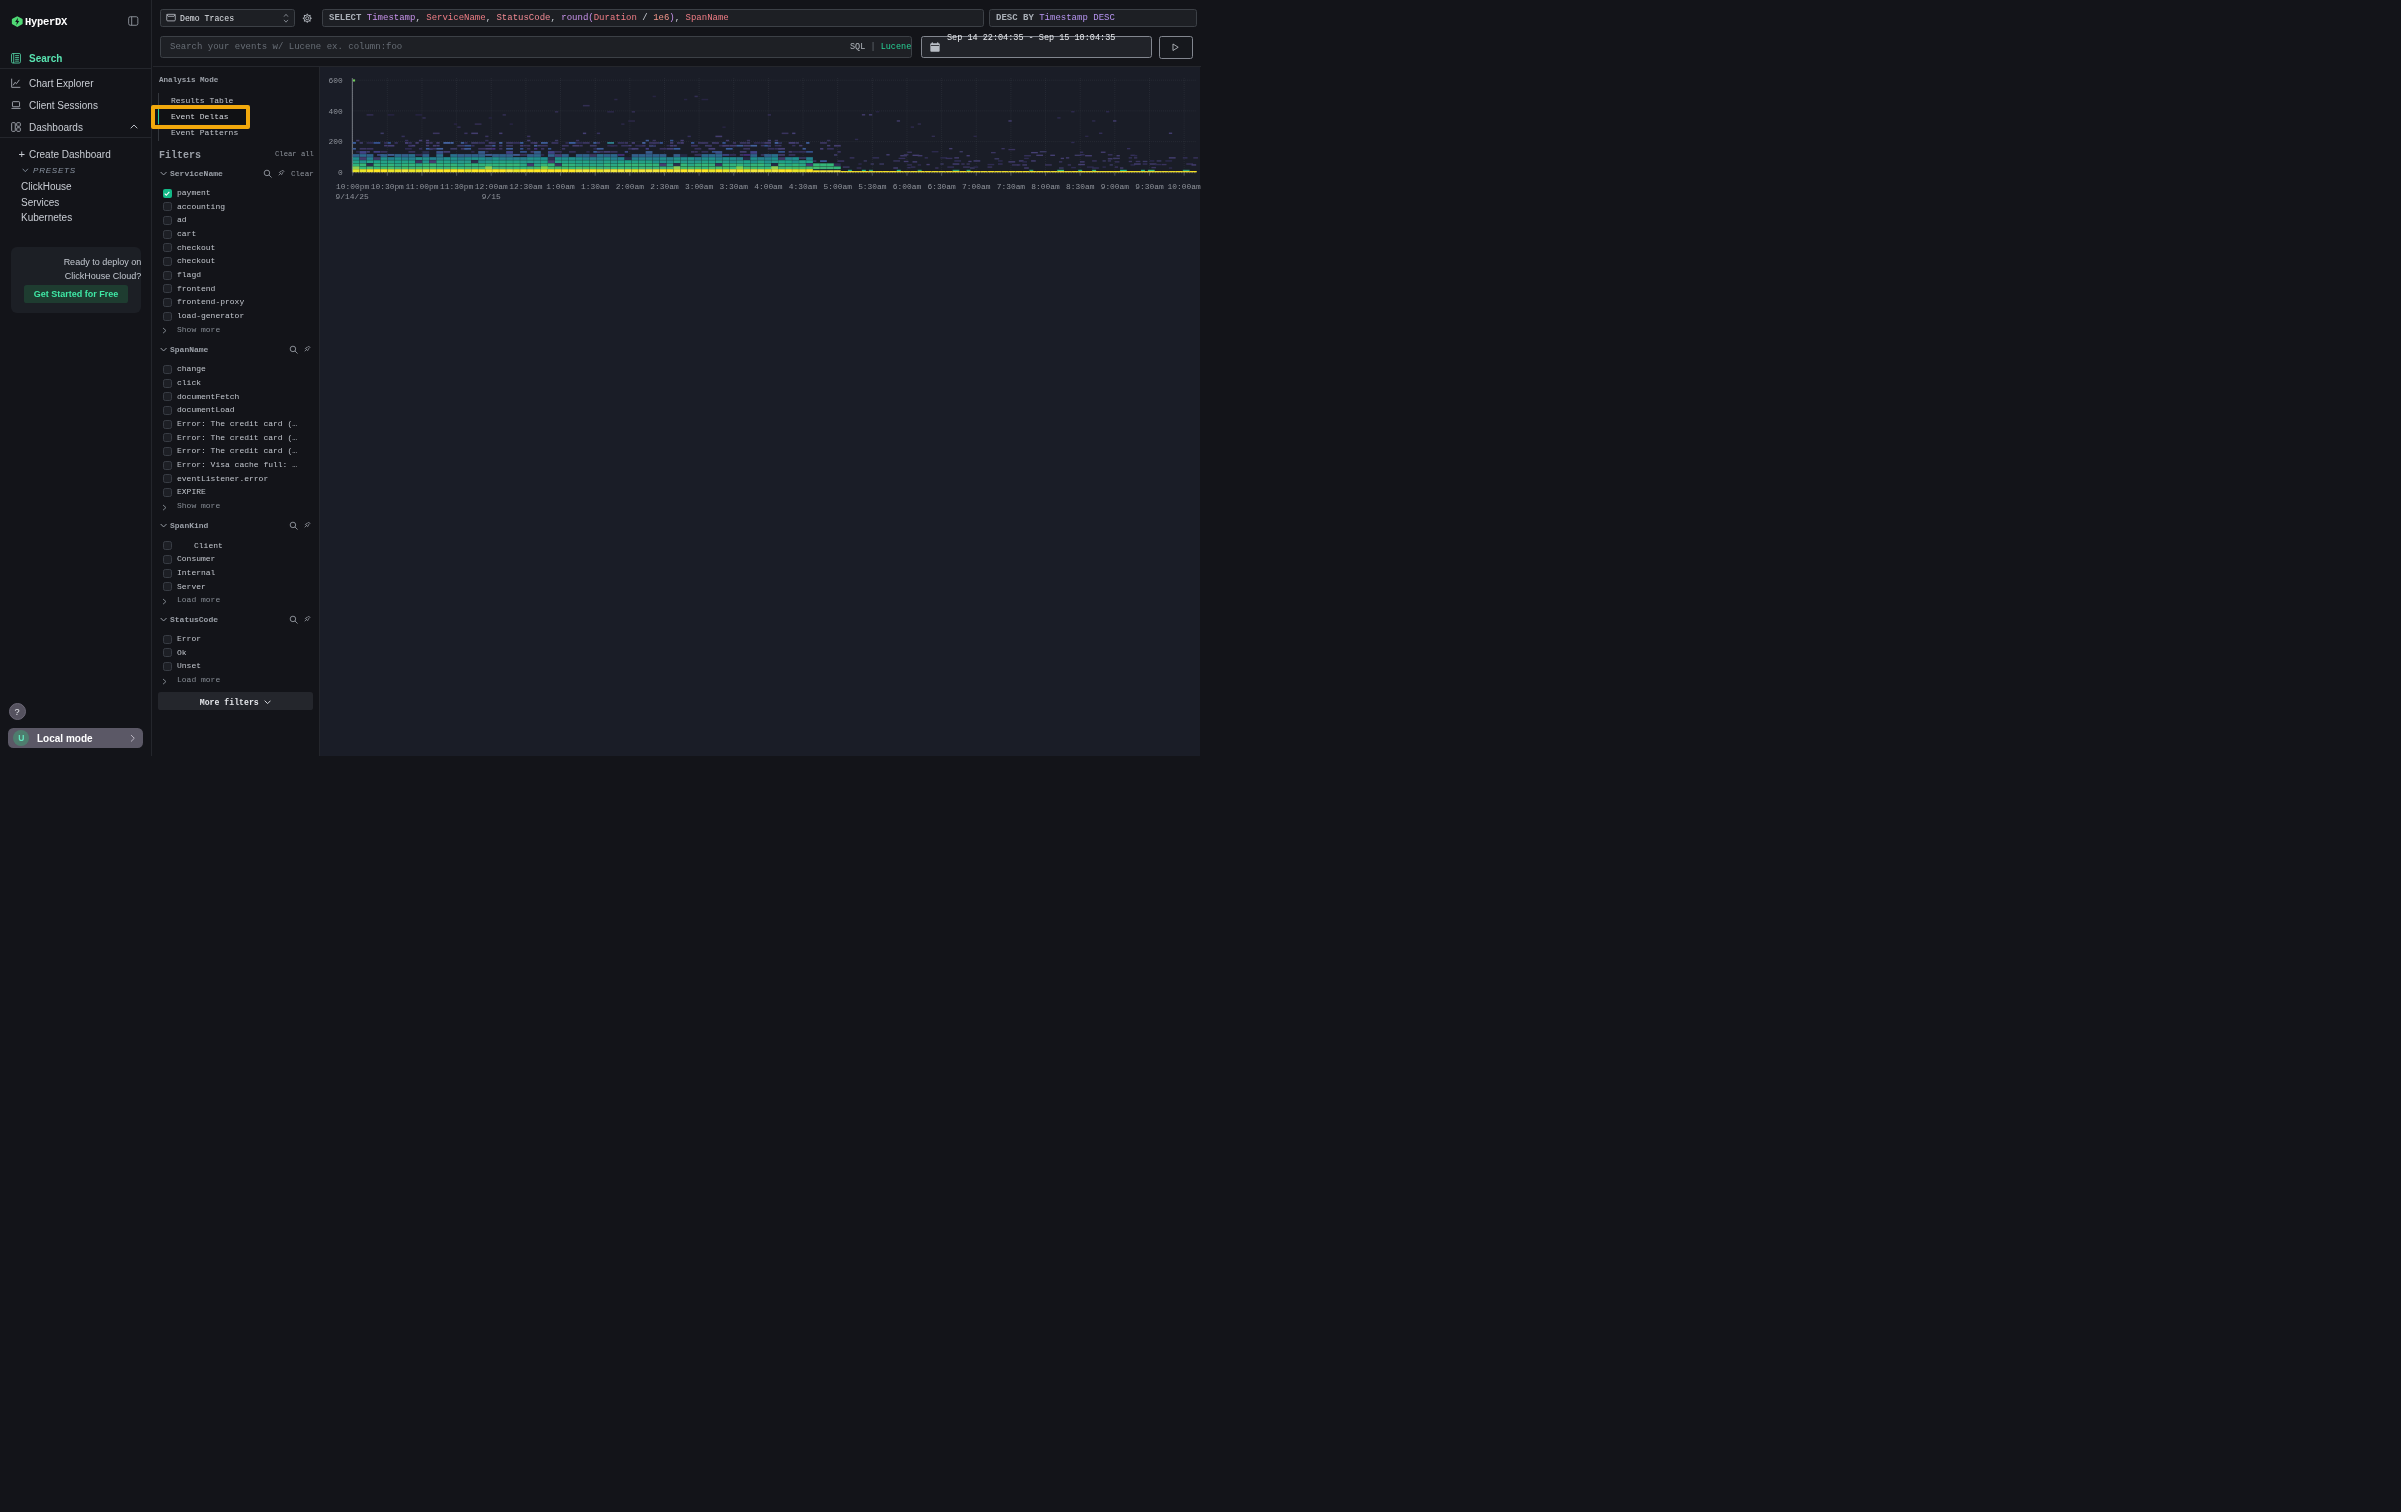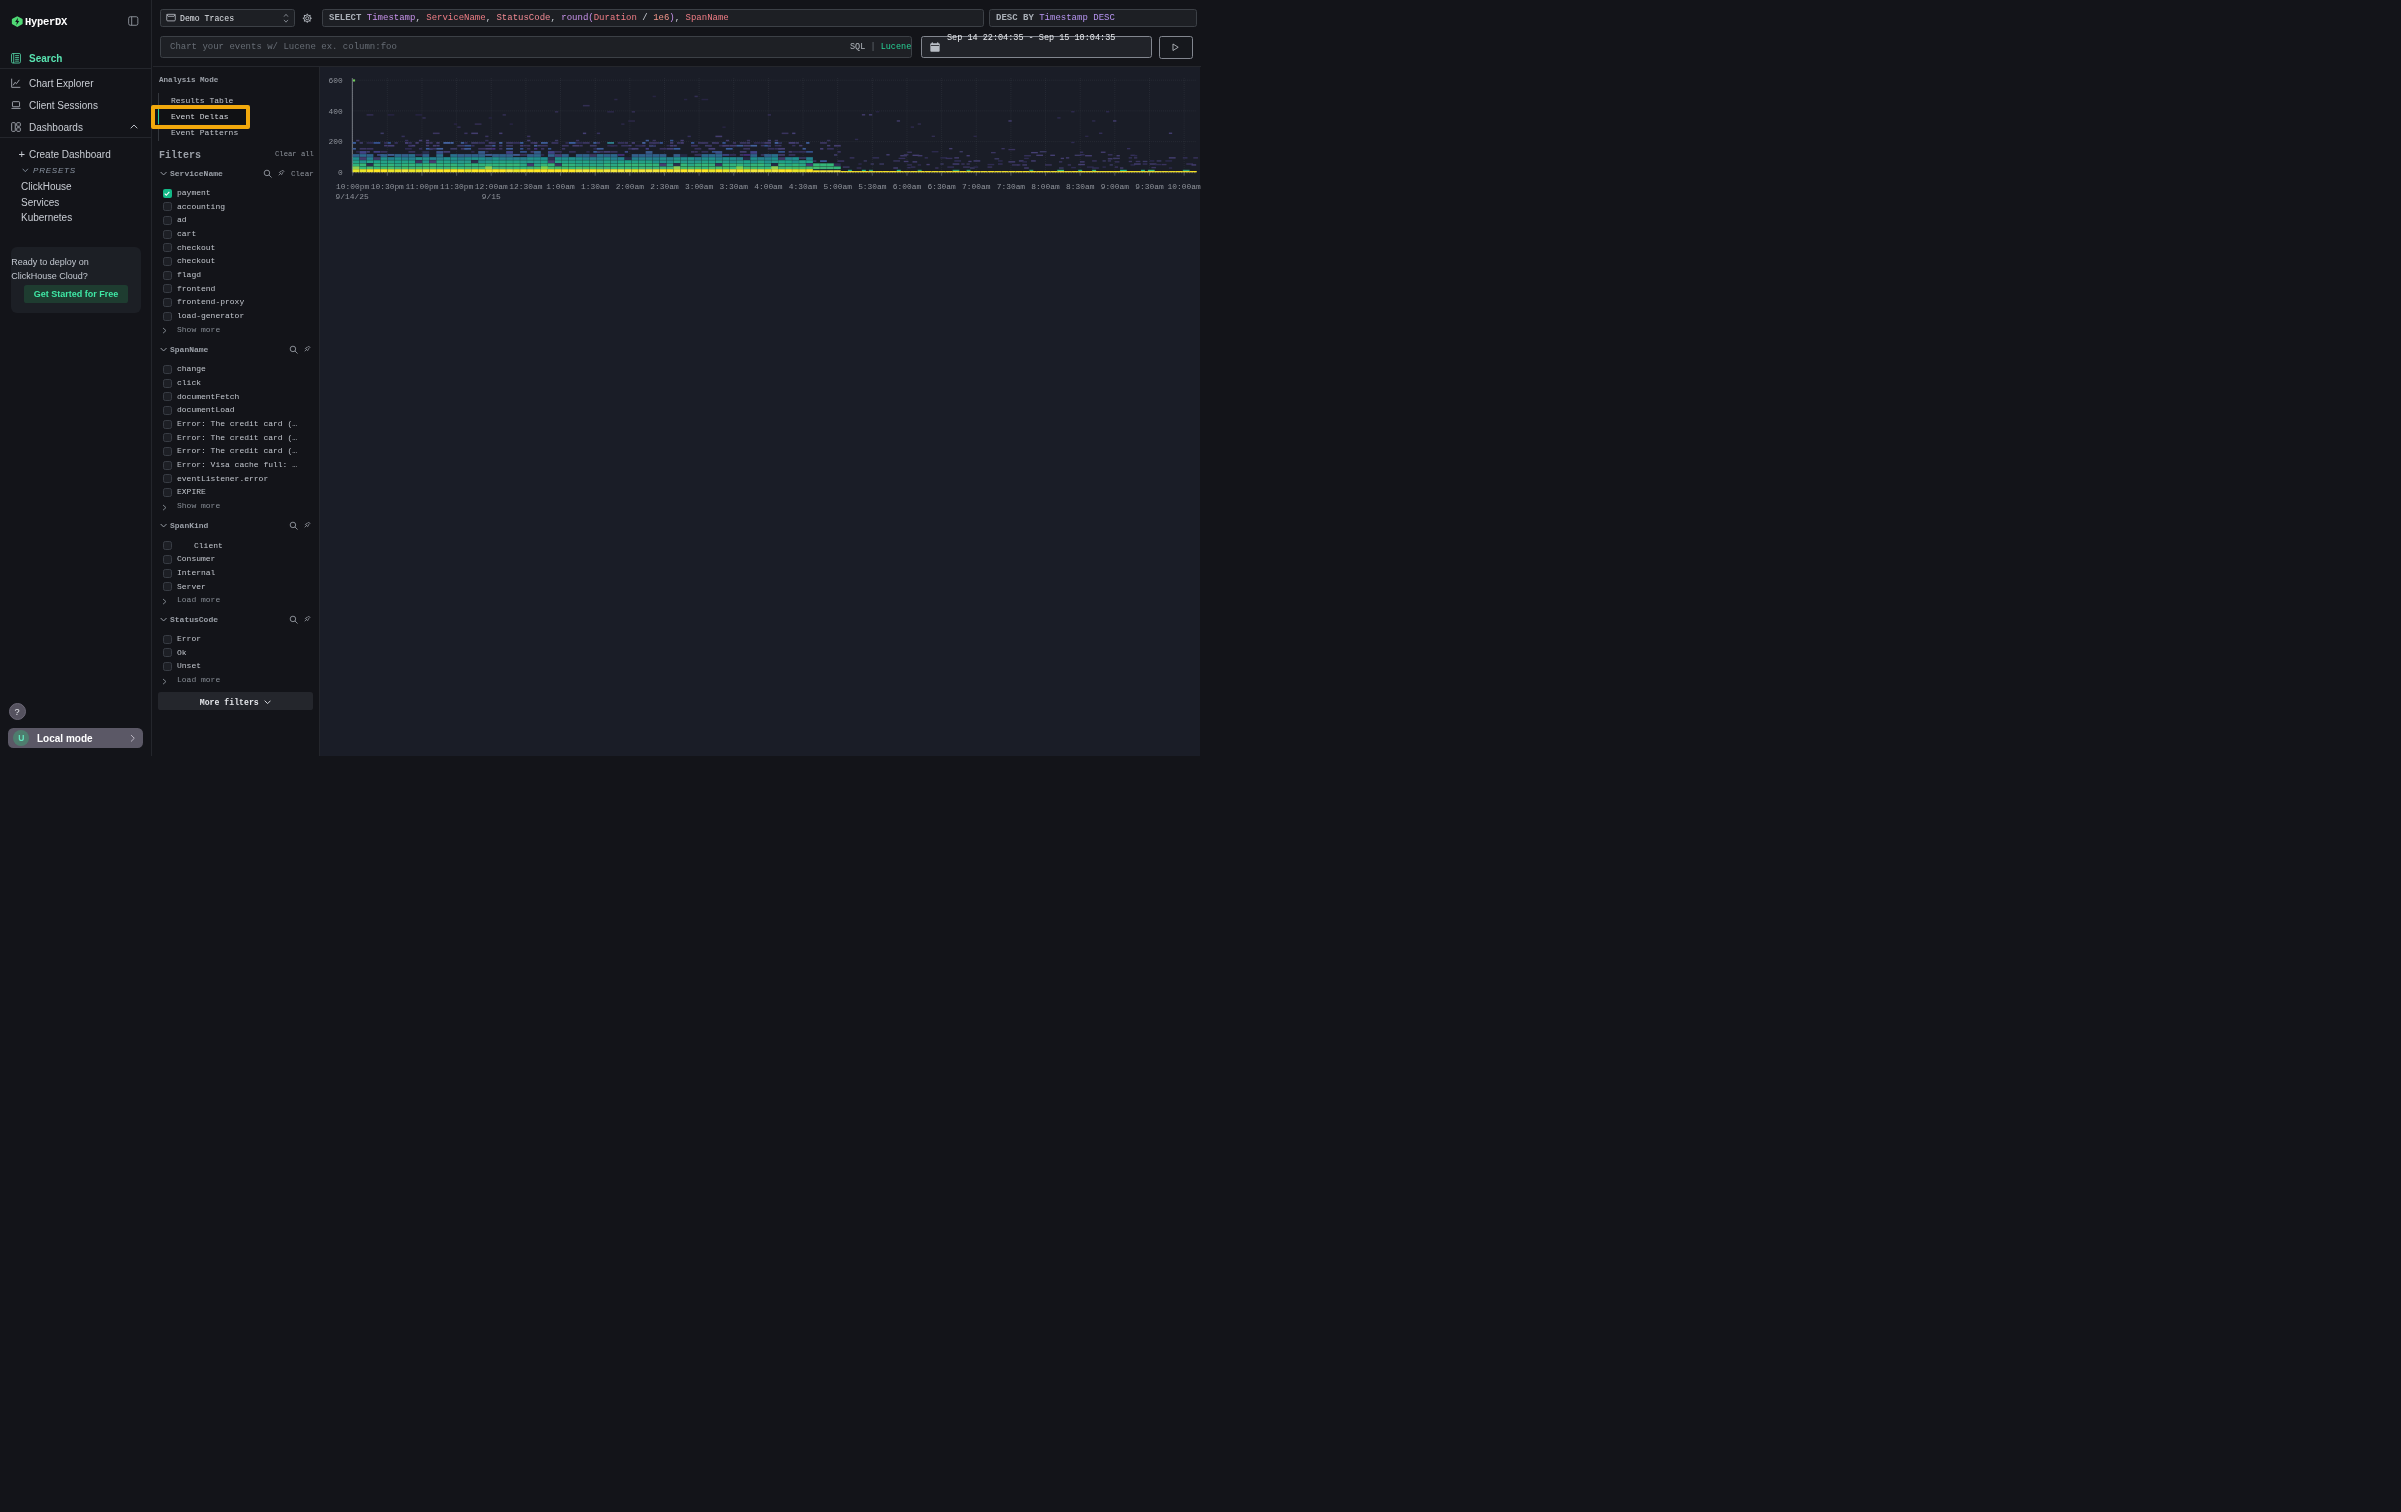--- a/index.html
+++ b/index.html
@@ -85,21 +85,21 @@
   <svg class="abs" style="left:22px;top:168px" width="6.6" height="4.6" viewBox="0 0 10 7" fill="none" stroke="#8b95a3" stroke-width="1.3">
     <path d="M1 1.2 L5 5.6 L9 1.2"></path>
   </svg>
   <div class="abs" style="left:33px;top:166px;font-size:8px;color:#8b95a3;letter-spacing:0.8px;font-style:italic;">PRESETS</div>
 
   <div class="abs navtxt" style="left:21px;top:181px;">ClickHouse</div>
   <div class="abs navtxt" style="left:21px;top:197px;">Services</div>
   <div class="abs navtxt" style="left:21px;top:212px;">Kubernetes</div>
 
   <div class="abs" style="left:11.2px;top:247px;width:130px;height:66px;background:#1c1f25;border-radius:6px;"></div>
-  <div class="abs" style="left:11.2px;top:255px;width:130px;text-align:left;font-size:9px;line-height:14px;color:#c3c8d0;">Ready to deploy on<br>ClickHouse Cloud?</div>
+  <div class="abs" style="left:11.2px;top:255px;width:130px;text-align:right;font-size:9px;line-height:14px;color:#c3c8d0;">Ready to deploy on<br>ClickHouse Cloud?</div>
   <div class="abs" style="left:24px;top:285px;width:104px;height:18px;background:#1e3c30;border-radius:2.6px;text-align:center;line-height:18px;font-size:9px;font-weight:bold;color:#3fe8a5;">Get Started for Free</div>
 
   <div class="abs" style="left:8.5px;top:703px;width:17px;height:17px;border-radius:50%;background:#55525f;border:0.7px solid #6c6877;text-align:center;line-height:17px;font-size:9.2px;color:#e6e8ec;">?</div>
 
   <div class="abs" style="left:8px;top:728px;width:135px;height:20.4px;background:#5b5866;border-radius:5.3px;"></div>
   <div class="abs" style="left:13px;top:730px;width:16.4px;height:16.4px;border-radius:50%;background:#4e7d6e;text-align:center;line-height:16.4px;font-size:8.5px;font-weight:bold;color:#63e6be;">U</div>
   <div class="abs" style="left:37px;top:733px;font-size:10px;font-weight:bold;color:#fff;">Local mode</div>
   <svg class="abs" style="left:130px;top:734px" width="5.3" height="8.5" viewBox="0 0 8 13" fill="none" stroke="#bdb9c6" stroke-width="1.5">
     <path d="M1.5 1.5 L6.5 6.5 L1.5 11.5"></path>
   </svg>
@@ -122,21 +122,21 @@
   <circle cx="8" cy="8" r="5.1"></circle>
 </svg>
 
 <div class="box" style="left:322px;top:8.5px;width:662px;height:18.4px;"></div>
 <div class="abs mono" style="left:329px;top:13px;font-size:9px;white-space:pre;"><span style="font-weight:bold;color:#aab0b8;">SELECT</span><span style="color:#c8ccd3;"> </span><span style="color:#c792ea;">Timestamp</span><span style="color:#c8ccd3;">, </span><span style="color:#ef7d85;">ServiceName</span><span style="color:#c8ccd3;">, </span><span style="color:#f28b94;">StatusCode</span><span style="color:#c8ccd3;">, </span><span style="color:#c792ea;">round(</span><span style="color:#ef7d85;">Duration</span><span style="color:#c8ccd3;"> / </span><span style="color:#f09489;">1e6</span><span style="color:#c792ea;">)</span><span style="color:#c8ccd3;">, </span><span style="color:#ef7d85;">SpanName</span></div>
 
 <div class="box" style="left:989px;top:8.5px;width:208px;height:18.4px;"></div>
 <div class="abs mono" style="left:996px;top:13px;font-size:9px;white-space:pre;"><span style="font-weight:bold;color:#aab0b8;">DESC BY</span><span style="color:#c8ccd3;"> </span><span style="color:#b694f0;">Timestamp DESC</span></div>
 
 <div class="box" style="left:160px;top:36px;width:752px;height:22.4px;background:#1e2025;"></div>
-<div class="abs mono" style="left:170px;top:42px;font-size:9px;color:#676d75;">Chart your events w/ Lucene ex. column:foo</div>
+<div class="abs mono" style="left:170px;top:42px;font-size:9px;color:#676d75;">Search your events w/ Lucene ex. column:foo</div>
 <div class="abs mono" style="left:850px;top:42px;font-size:8.5px;color:#b3b8bf;">SQL <span style="color:#6a7078;">|</span> <span style="color:#27d195;">Lucene</span></div>
 
 <div class="box" style="left:921px;top:36px;width:231px;height:22.4px;background:#212329;border-color:#82868f;"></div>
 <svg class="abs" style="left:930px;top:42px" width="10" height="10" viewBox="0 0 15 15" fill="#b9bec6">
   <rect x="0.5" y="2" width="14" height="12.5" rx="1.5"></rect>
   <rect x="2.5" y="0.5" width="2" height="3" rx="0.8"></rect>
   <rect x="10.5" y="0.5" width="2" height="3" rx="0.8"></rect>
   <rect x="1.5" y="4.6" width="12" height="1.2" fill="#1d1f24"></rect>
 </svg>
 <div class="abs mono" style="left:947px;top:33px;font-size:8.5px;color:#e8eaee;">Sep 14 22:04:35 - Sep 15 10:04:35</div>

